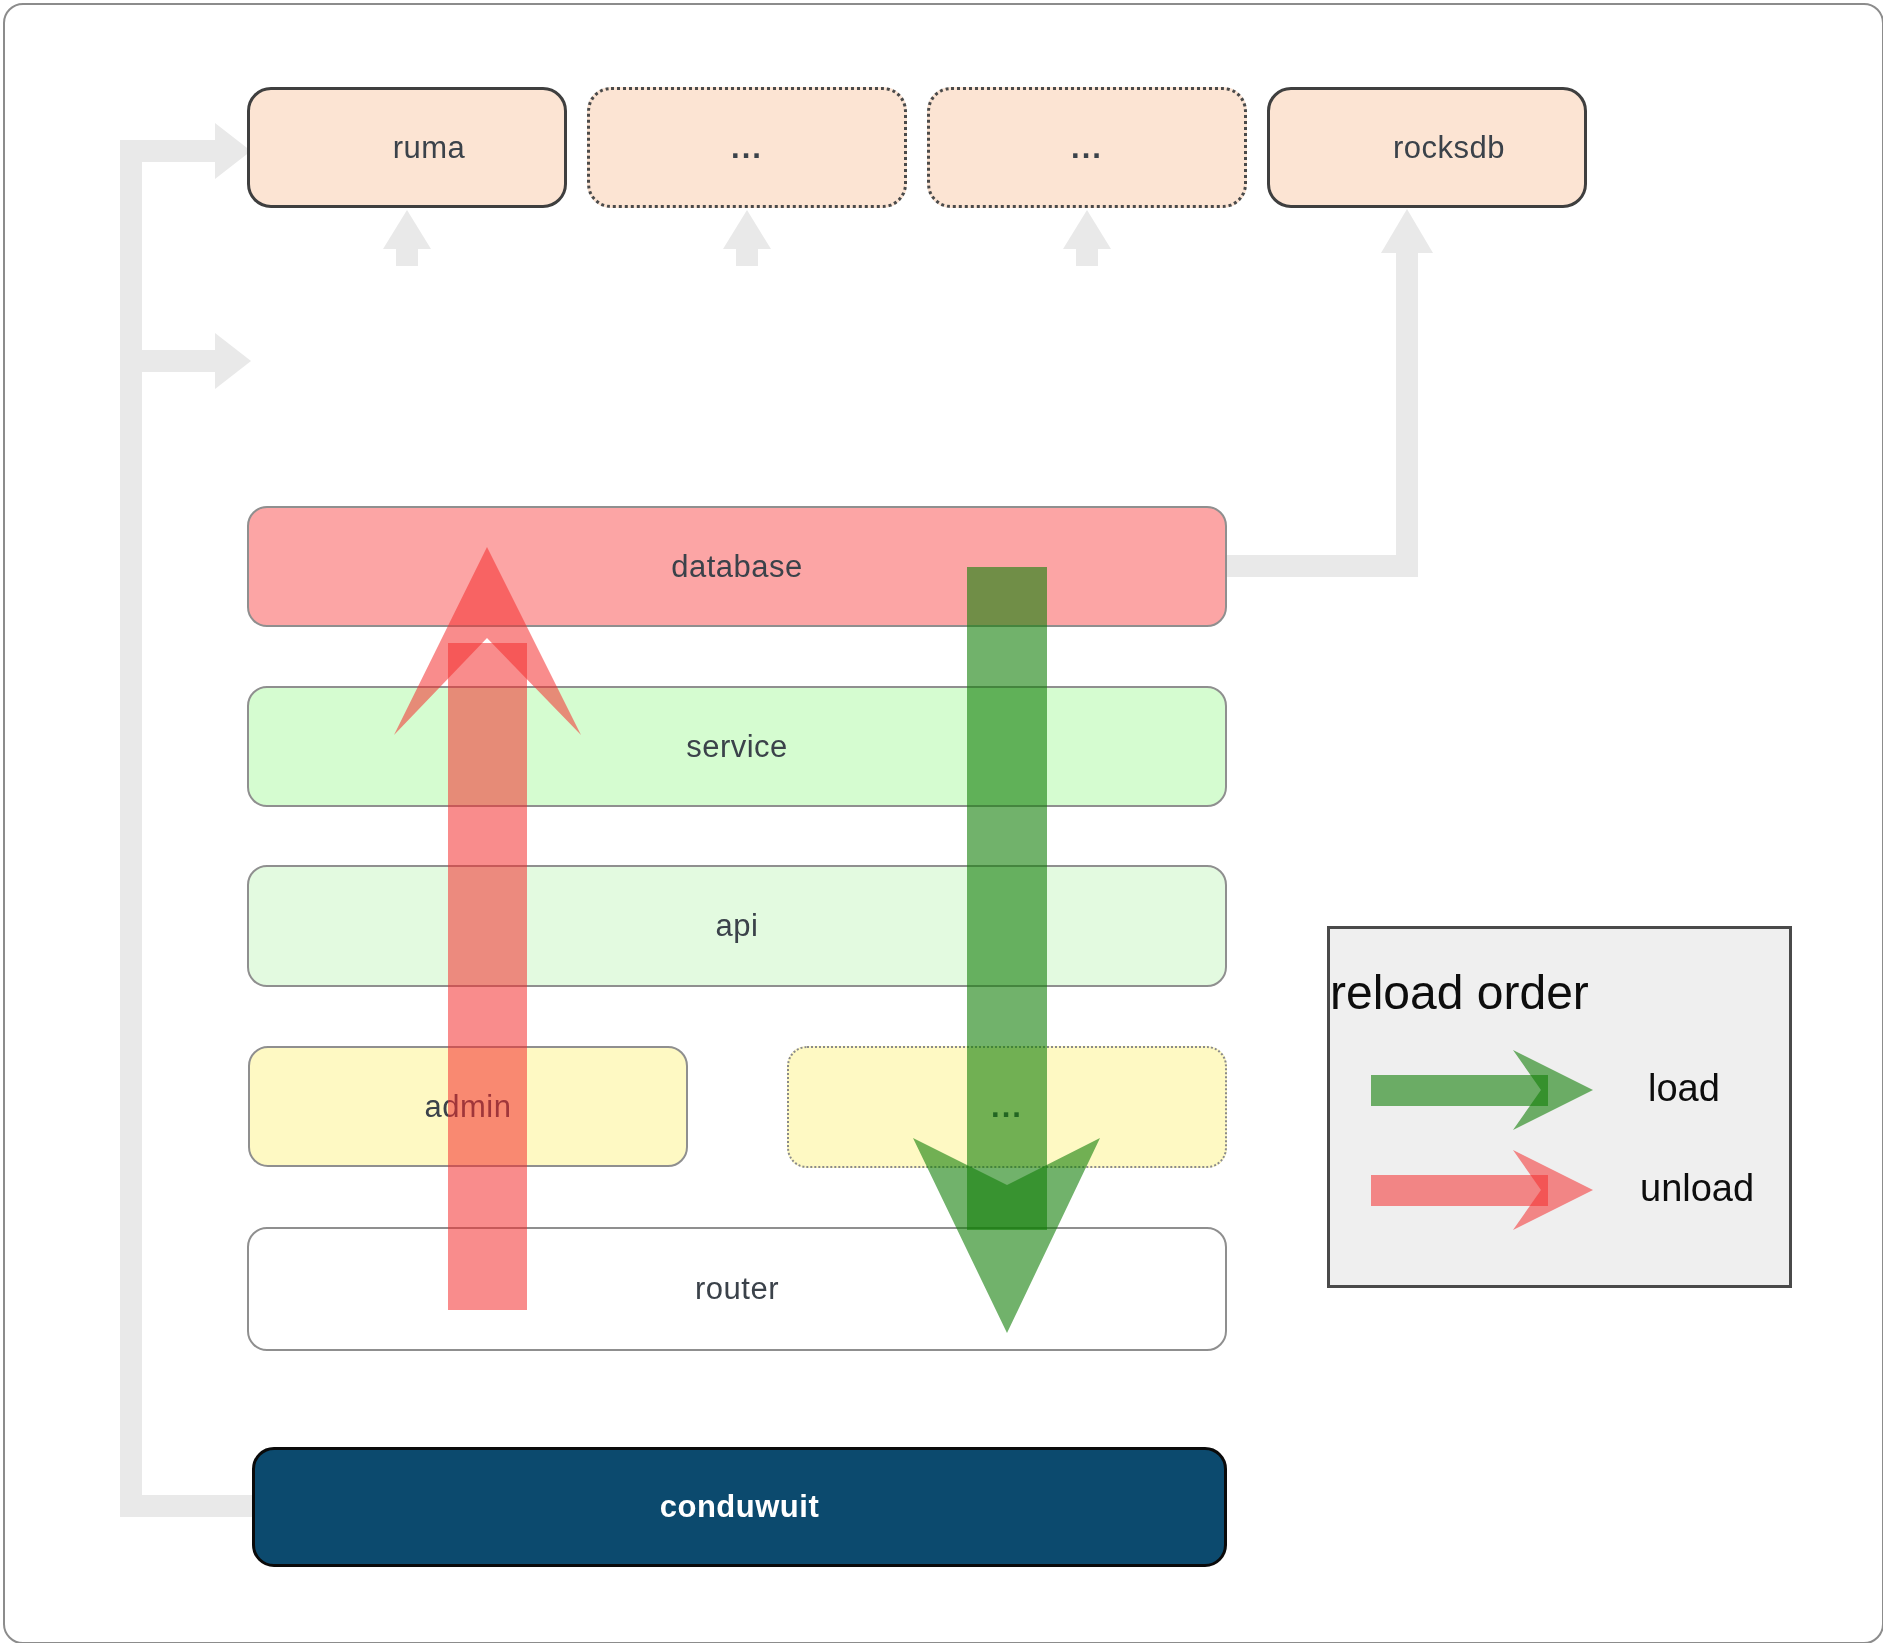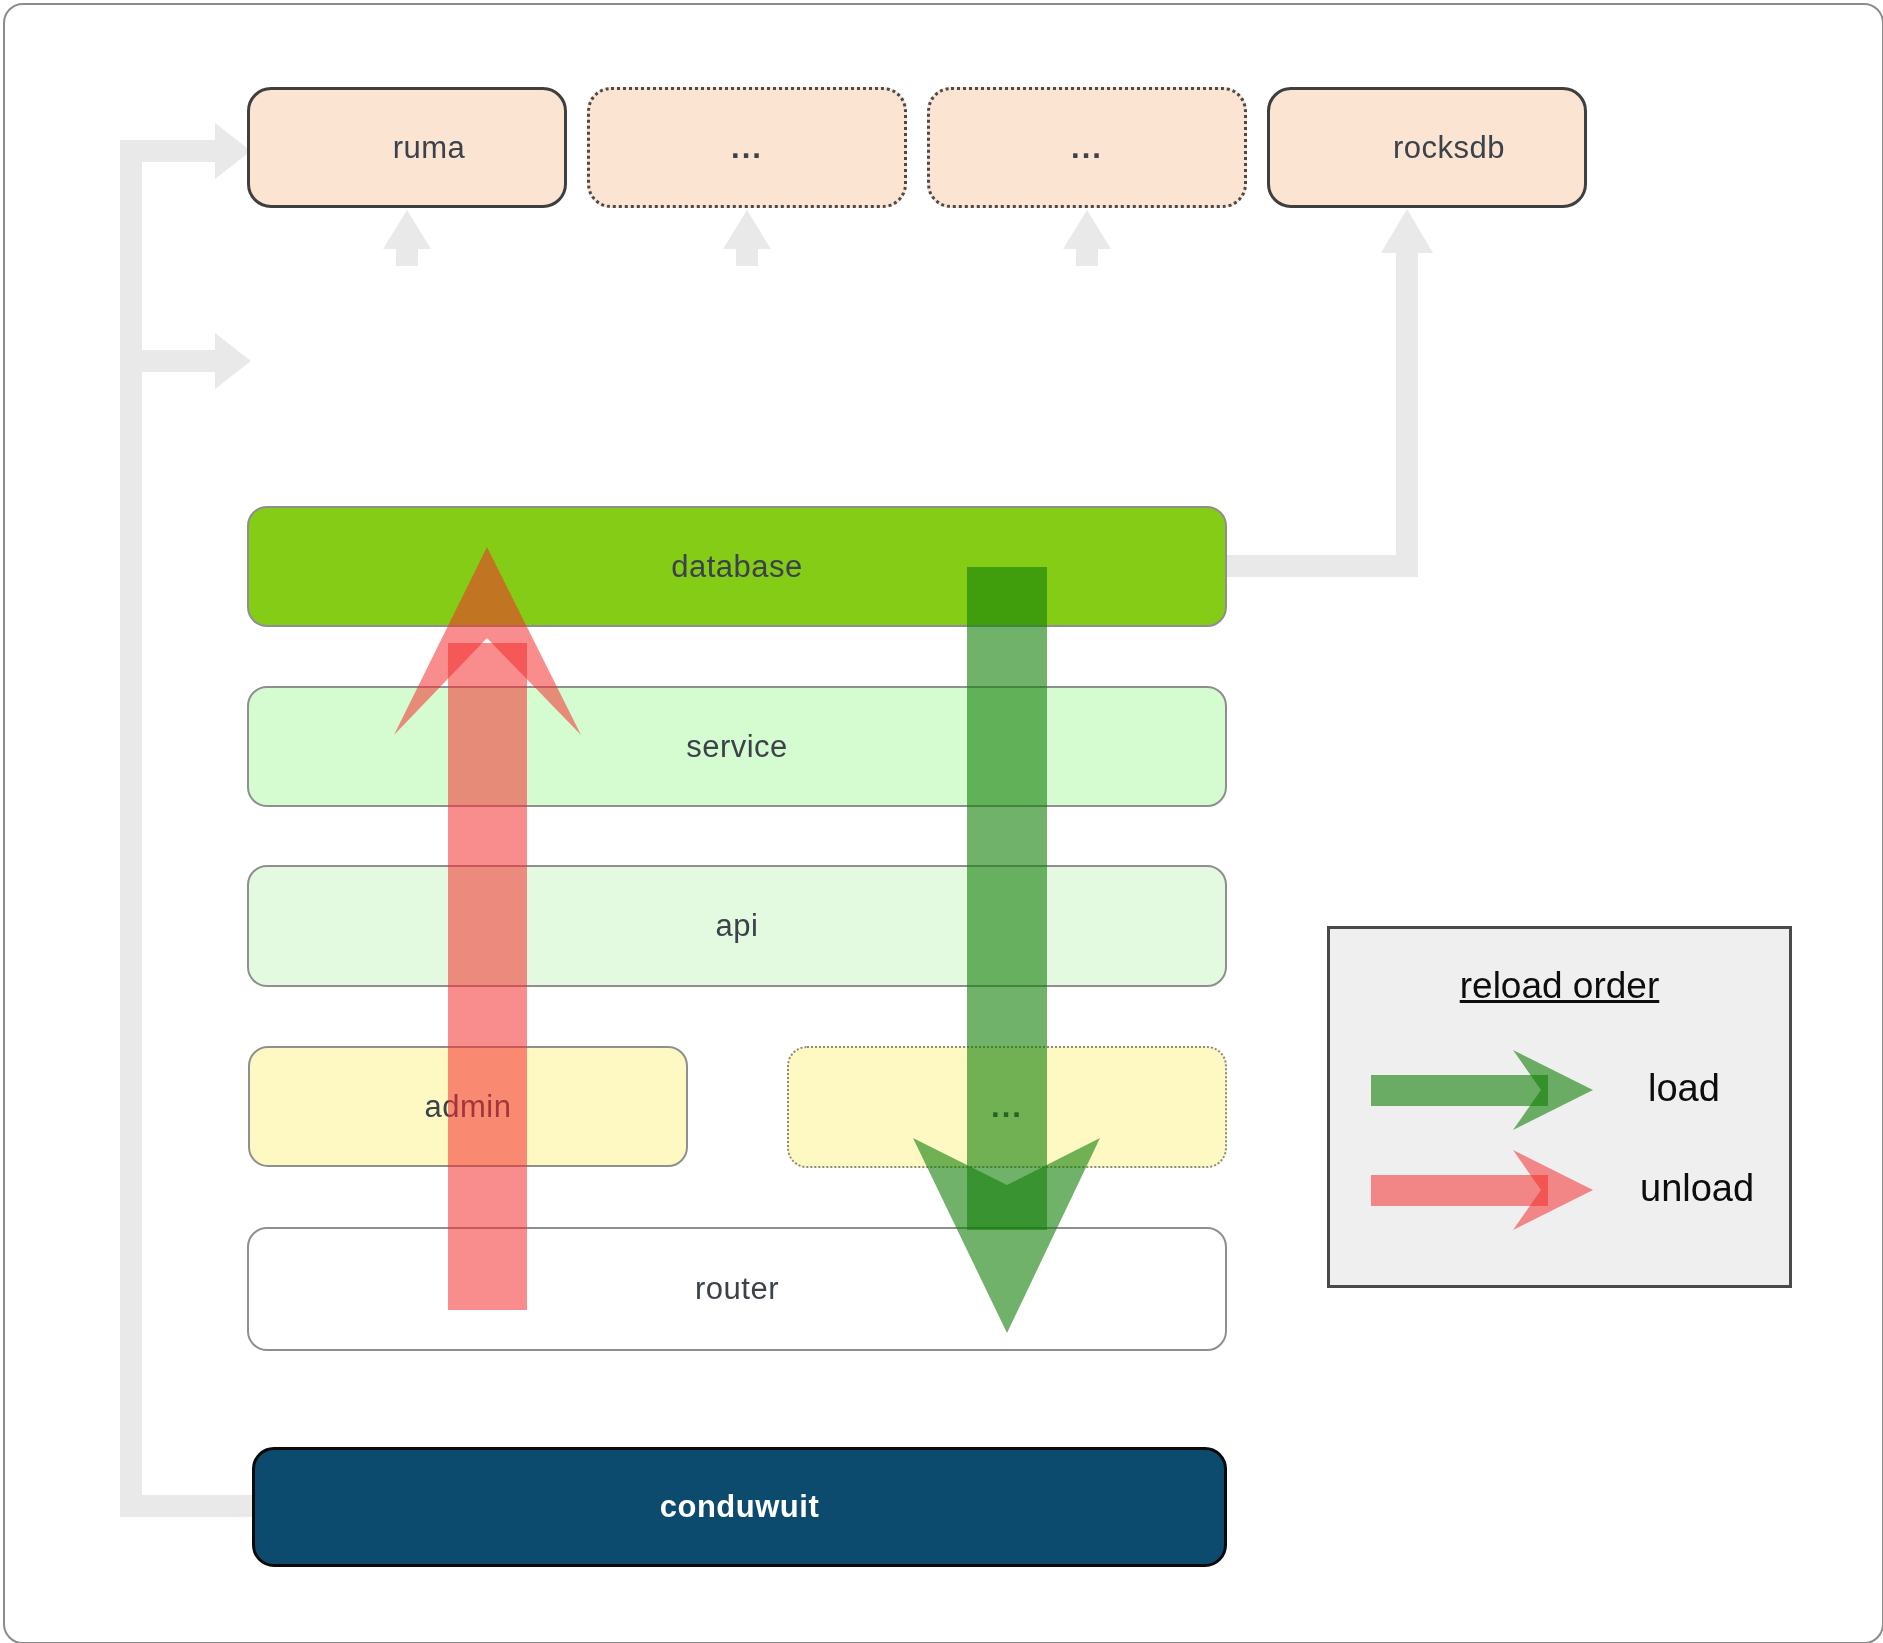--- a/index.html
+++ b/index.html
@@ -11,34 +11,34 @@
   .layer{position:absolute;left:0;top:0;width:1883px;height:1643px;pointer-events:none;}
   .bx{
     position:absolute;box-sizing:border-box;display:flex;align-items:center;justify-content:center;
     font-size:31px;color:#3b424a;letter-spacing:.5px;
   }
   .bx.solid-dark{border:3px solid #3f3f3f;border-radius:24px;background:#fce4d3;padding-left:44px;}
   .bx.dotted-dark{border:3px dotted #4a4a4a;border-radius:24px;background:#fce4d3;}
   .bx.row{border:2px solid #8f8f8f;border-radius:20px;}
   .bx.dotted-row{border:2px dotted #8a8a8a;border-radius:20px;}
   .core{background:#d2e5f9;}
-  .database{background:#84cc16;}
+  .database{background:#fca5a5;}
   .service{background:#d5fcd0;}
   .api{background:#e3fae0;}
   .adminbx{background:#fef9c3;}
   .routerbx{background:#ffffff;}
   .appbx{background:#0c4a6e;border:3px solid #0a0a0a;border-radius:22px;color:#ffffff;font-weight:600;}
   .dots{font-weight:700;letter-spacing:2px;}
   .legend{
     position:absolute;left:1322px;top:921px;width:465px;height:362px;box-sizing:border-box;
     background:#efefef;border:3px solid #4a4a4a;
   }
   .legend-title{
-    position:absolute;left:0;top:36px;width:100%;text-align:center;
-    font-size:37px;color:#0d0d0d;text-decoration:underline;
+    position:absolute;left:0;top:36px;width:100%;text-align:left;
+    font-size:48px;color:#0d0d0d;
   }
   .legend-item-label{position:absolute;font-size:38px;color:#0d0d0d;}
   .lbl-load{left:318px;top:138px;}
   .lbl-unload{left:310px;top:238px;}
 </style>
 </head>
 <body>
 
 <div class="canvas">
 

